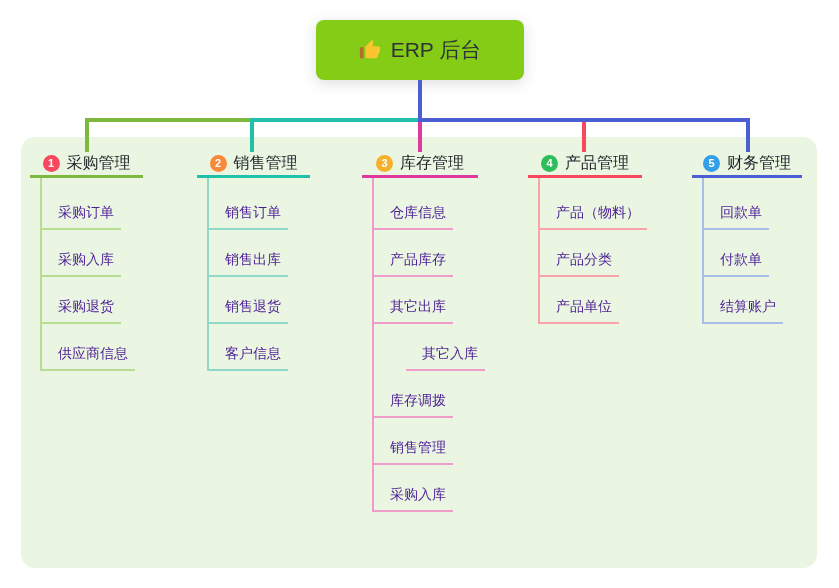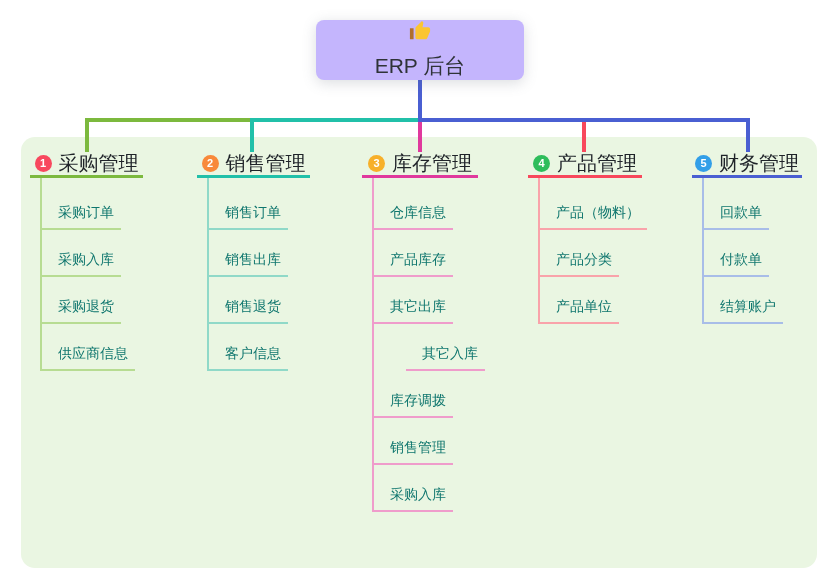--- a/index.html
+++ b/index.html
@@ -8,42 +8,42 @@
     font-family:"Liberation Sans","DejaVu Sans",sans-serif;
   }
   .panel{
     position:absolute;left:21px;top:137px;width:796px;height:431px;
     border-radius:14px;background:#eaf6e2;
   }
   .connectors{position:absolute;left:0;top:0;}
   .connectors path{fill:none;stroke-width:4;stroke-linejoin:miter;}
   .root-card{
     position:absolute;left:316px;top:20px;width:208px;height:60px;
-    background:#c4b5fd;border-radius:8px;
+    background:#84cc16;border-radius:8px;
     box-shadow:0 3px 14px rgba(90,100,115,.22);
-    display:flex;align-items:center;justify-content:center;gap:10px;flex-direction:column;
+    display:flex;align-items:center;justify-content:center;gap:10px;
   }
   .root-label{font-size:21px;font-weight:500;color:#2f3338;}
   .branch{position:absolute;top:152px;}
   .branch-header{
     display:flex;align-items:center;justify-content:center;gap:7px;
     height:23px;border-bottom:3px solid;box-sizing:content-box;
   }
   .badge{
     flex:0 0 17px;width:17px;height:17px;border-radius:50%;
     color:#fff;font-size:11px;font-weight:bold;line-height:17px;text-align:center;
   }
-  .branch-label{font-size:20px;font-weight:500;color:#1f2329;white-space:nowrap;}
+  .branch-label{font-size:16px;font-weight:500;color:#1f2329;white-space:nowrap;}
   .children{margin-left:10px;border-left:2px solid;}
   .child{
     width:max-content;height:47px;display:flex;align-items:flex-end;
     border-bottom:2px solid;box-sizing:border-box;
   }
   .child:first-child{height:52px;}
-  .child span{padding:0 7px 6px 16px;font-size:14px;color:#0f766e;white-space:nowrap;}
+  .child span{padding:0 7px 6px 16px;font-size:14px;color:#4c1d95;white-space:nowrap;}
 </style>
 </head>
 <body>
 
 <div class="canvas">
 
   <div class="panel" style="background: rgb(234, 246, 226);"></div>
 
   <svg class="connectors" width="839" height="588" viewBox="0 0 839 588">
     <path d="M420 80 V120 H87 V152" stroke="#7cb93e"></path>

